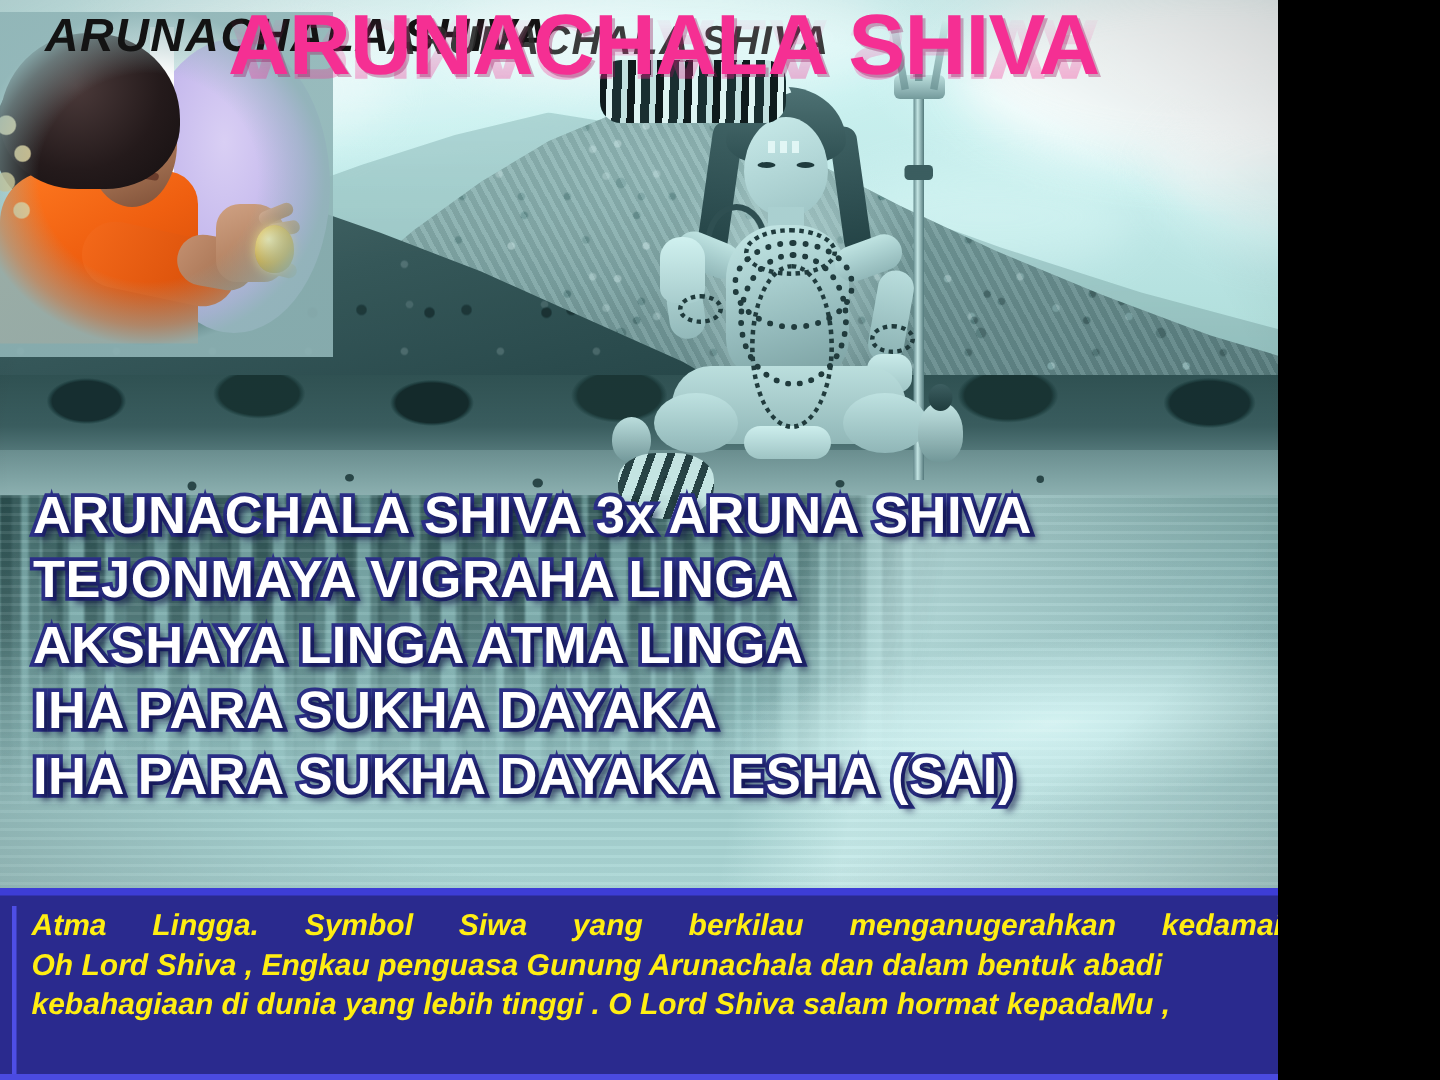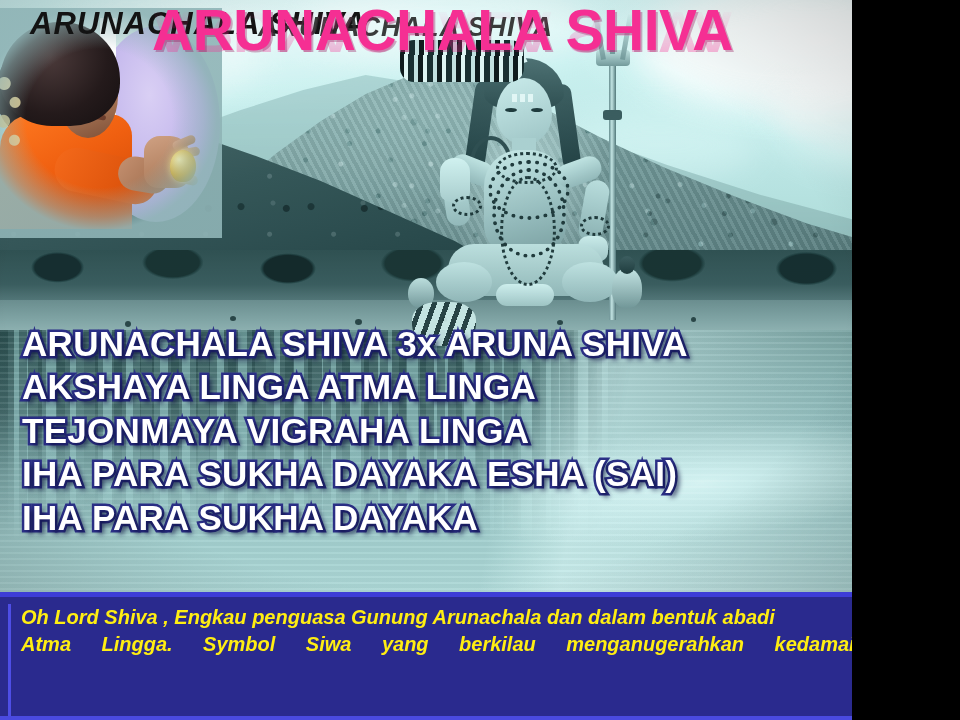--- a/index.html
+++ b/index.html
@@ -420,36 +420,37 @@
     <div class="sai-fade"></div>
   </div>
 
   <div class="ghost-title">ARUNACHALA SHIVA</div>
   <div class="ghost-title2">ARUNACHALA SHIVA</div>
   <div class="title-refl">ARUNACHALA SHIVA</div>
   <div class="title-main">ARUNACHALA SHIVA</div>
 
   <div class="lyrics">
     <div class="lyric-line">ARUNACHALA SHIVA 3x ARUNA SHIVA</div>
+    <div class="lyric-line">TEJONMAYA VIGRAHA LINGA</div>
     <div class="lyric-line">AKSHAYA LINGA ATMA LINGA</div>
-    <div class="lyric-line">TEJONMAYA VIGRAHA LINGA</div>
+    <div class="lyric-line">IHA PARA SUKHA DAYAKA</div>
     <div class="lyric-line">IHA PARA SUKHA DAYAKA ESHA (SAI)</div>
-    <div class="lyric-line">IHA PARA SUKHA DAYAKA</div>
   </div>
 
   <div class="panel">
     <div class="panel-inner">
-      <div class="tr-line">Oh Lord Shiva , Engkau penguasa Gunung Arunachala dan dalam bentuk abadi</div>
       <div class="tr-line tr-just">
         <span>Atma</span>
         <span>Lingga.</span>
         <span>Symbol</span>
         <span>Siwa</span>
         <span>yang</span>
         <span>berkilau</span>
         <span>menganugerahkan</span>
         <span>kedamaian</span>
         <span>dan</span>
       </div>
+      <div class="tr-line">Oh Lord Shiva , Engkau penguasa Gunung Arunachala dan dalam bentuk abadi</div>
+      <div class="tr-line">kebahagiaan di dunia yang lebih tinggi . O Lord Shiva salam hormat  kepadaMu ,</div>
     </div>
   </div>
 
 </div>
 
 </body></html>

